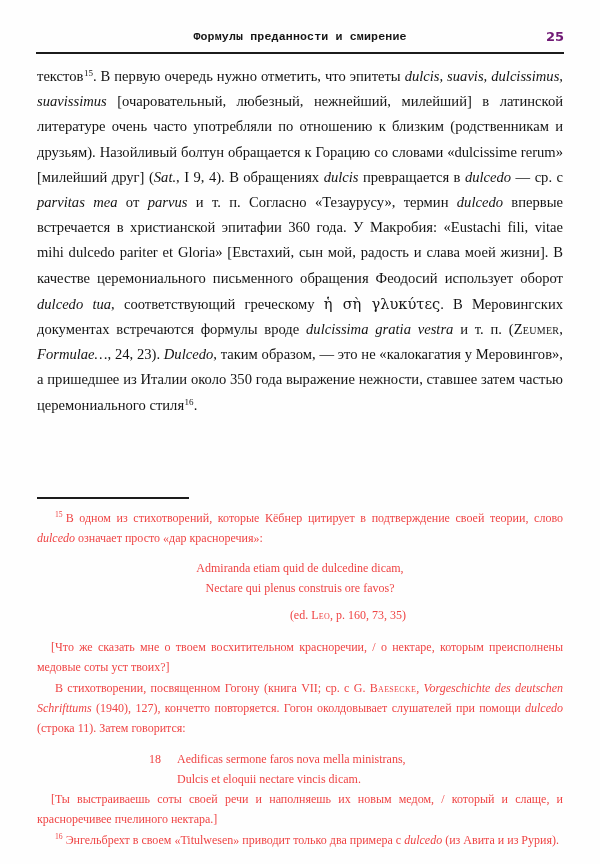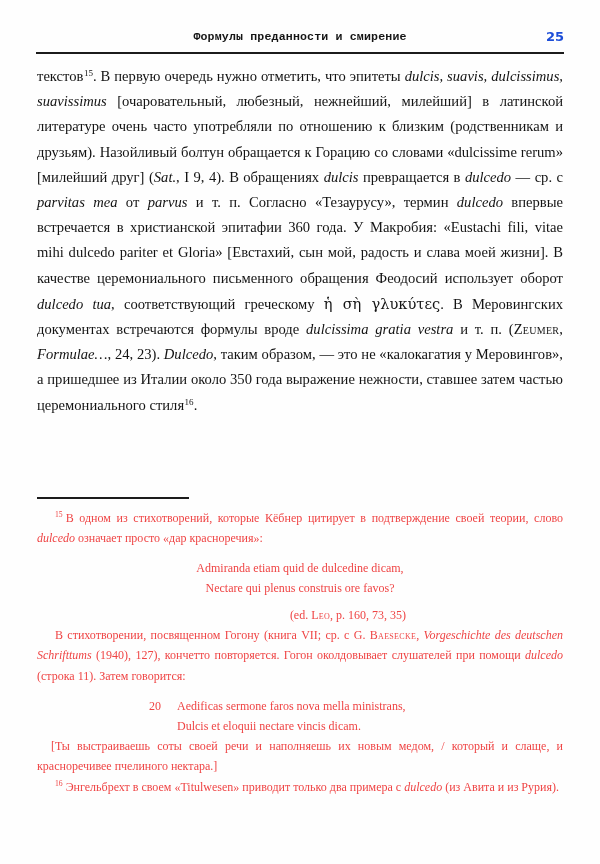--- a/index.html
+++ b/index.html
@@ -52,21 +52,21 @@
     color: #151515;
     white-space: nowrap;
   }
   .head-folio {
     position: absolute;
     right: 0;
     top: -1px;
     font-family: "DejaVu Sans", "Liberation Sans", sans-serif;
     font-size: 13px;
     font-weight: 700;
-    color: #1d4ed8;
+    color: #701a75;
   }
   .head-rule {
     position: absolute;
     left: 36px;
     right: 36px;
     top: 52px;
     height: 2px;
     background: #1b1b1b;
   }
 
@@ -132,21 +132,21 @@
     text-indent: 18px;
   }
   .fn-marker {
     font-size: 0.64em;
     vertical-align: 0.6em;
     line-height: 0;
     padding-right: 3px;
   }
 
   .verse {
-    margin: 9px 0 0 0;
+    margin: 9px 0 12px 0;
     text-align: left;
     text-indent: 0;
     line-height: 20px;
   }
   .verse-line {
     display: block;
     white-space: pre;
   }
   .verse-center { text-align: center; }
   .verse-cite {
@@ -203,25 +203,26 @@
   <div class="footnotes">
 
     <p class="fn-para"><span class="fn-marker">15</span><span>В одном из стихотворений, которые Кёбнер цитирует в подтверждение своей теории, слово </span><i>dulcedo</i><span> означает просто «дар красноречия»:</span></p>
 
     <div class="verse">
       <span class="verse-line verse-center">Admiranda etiam quid de dulcedine dicam,</span>
       <span class="verse-line verse-center">Nectare qui plenus construis ore favos?</span>
       <span class="verse-cite"><span>(ed. </span><span class="smallcaps">Leo</span><span>, p. 160, 73, 35)</span></span>
     </div>
 
+    <p class="gloss">[Что же сказать мне о твоем восхитительном красноречии, / о нектаре, которым преисполнены медовые соты уст твоих?]</p>
 
     <p class="fn-para spacer-para"><span>В стихотворении, посвященном Гогону (книга VII; ср. с G. </span><span class="smallcaps">Baesecke</span><span>, </span><i>Vorgeschichte des deutschen Schrifttums</i><span> (1940), 127), кончетто повторяется. Гогон околдовывает слушателей при помощи </span><i>dulcedo</i><span> (строка 11). Затем говорится:</span></p>
 
     <div class="verse-numbered">
-      <span class="vn-row"><span class="vn-num">20</span><span>Aedificas sermone faros nova mella ministrans,</span></span>
+      <span class="vn-row"><span class="vn-num">18</span><span>Aedificas sermone faros nova mella ministrans,</span></span>
       <span class="vn-row"><span class="vn-num"></span><span>Dulcis et eloquii nectare vincis dicam.</span></span>
     </div>
 
     <p class="gloss gloss-tight">[Ты выстраиваешь соты своей речи и наполняешь их новым медом, / который и слаще, и красноречивее пчелиного нектара.]</p>
 
     <p class="fn-para spacer-para"><span class="fn-marker">16</span><span>Энгельбрехт в своем «Titulwesen» приводит только два примера с </span><i>dulcedo</i><span> (из Авита и из Рурия).</span></p>
 
   </div>
 
 </div>

